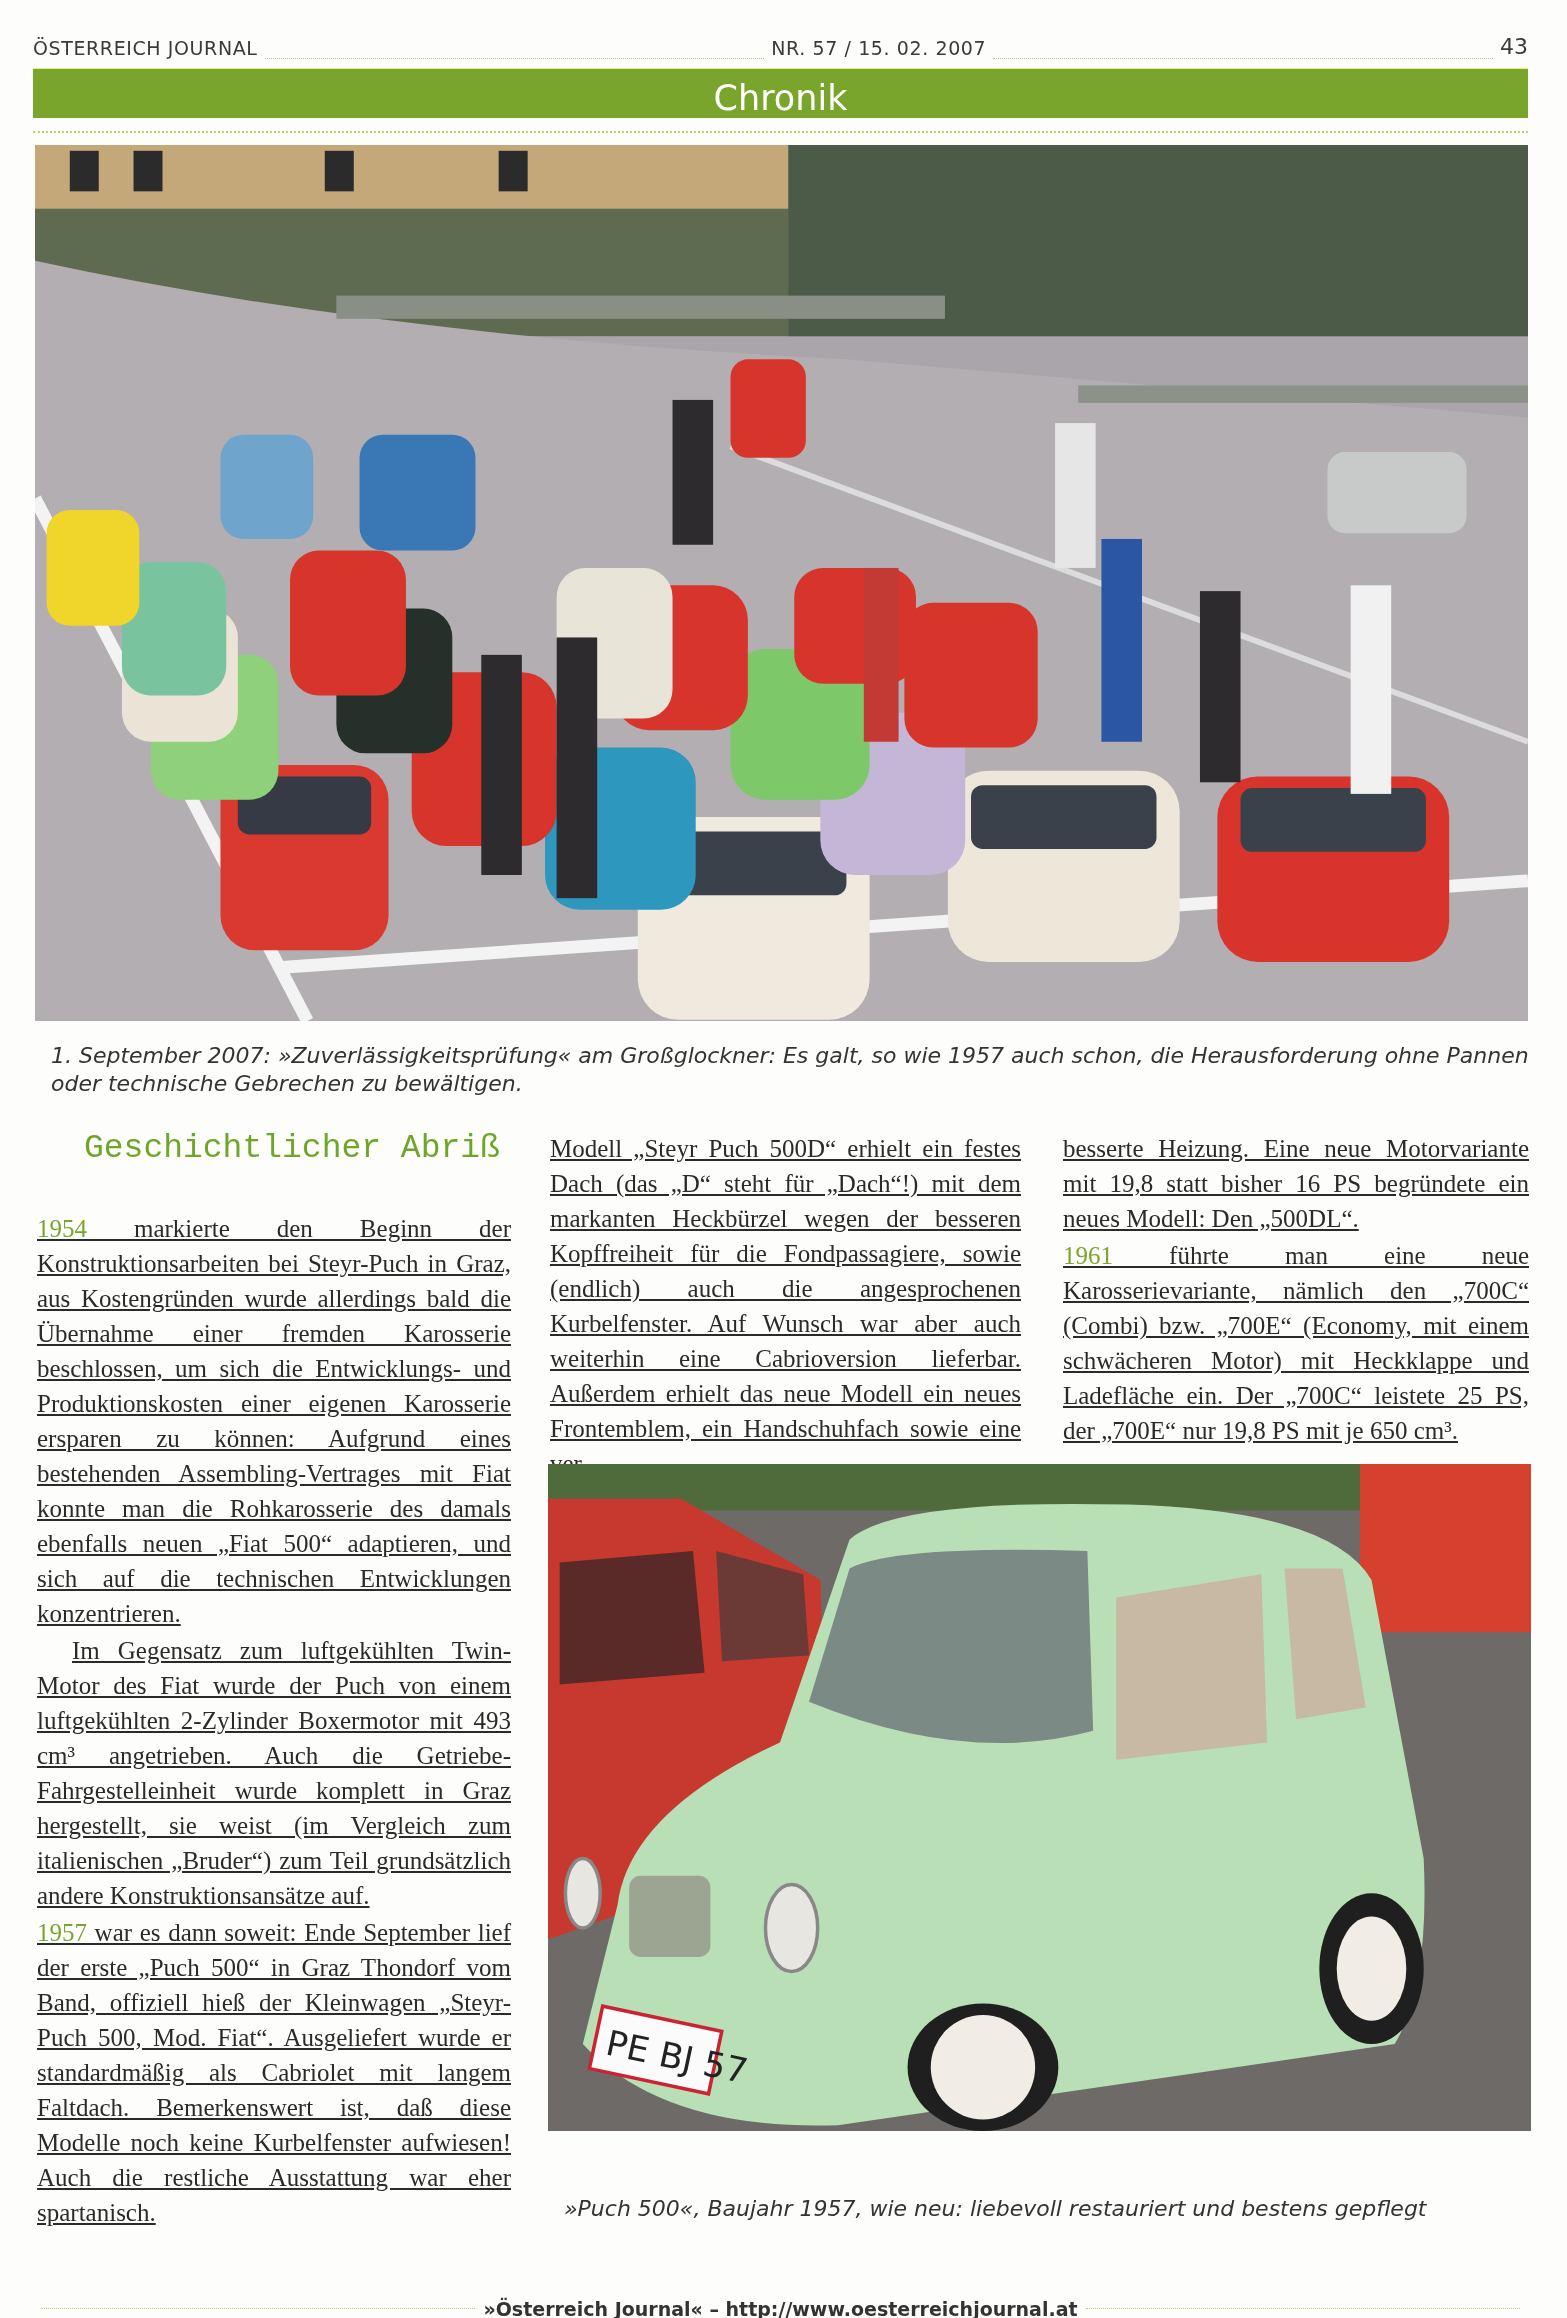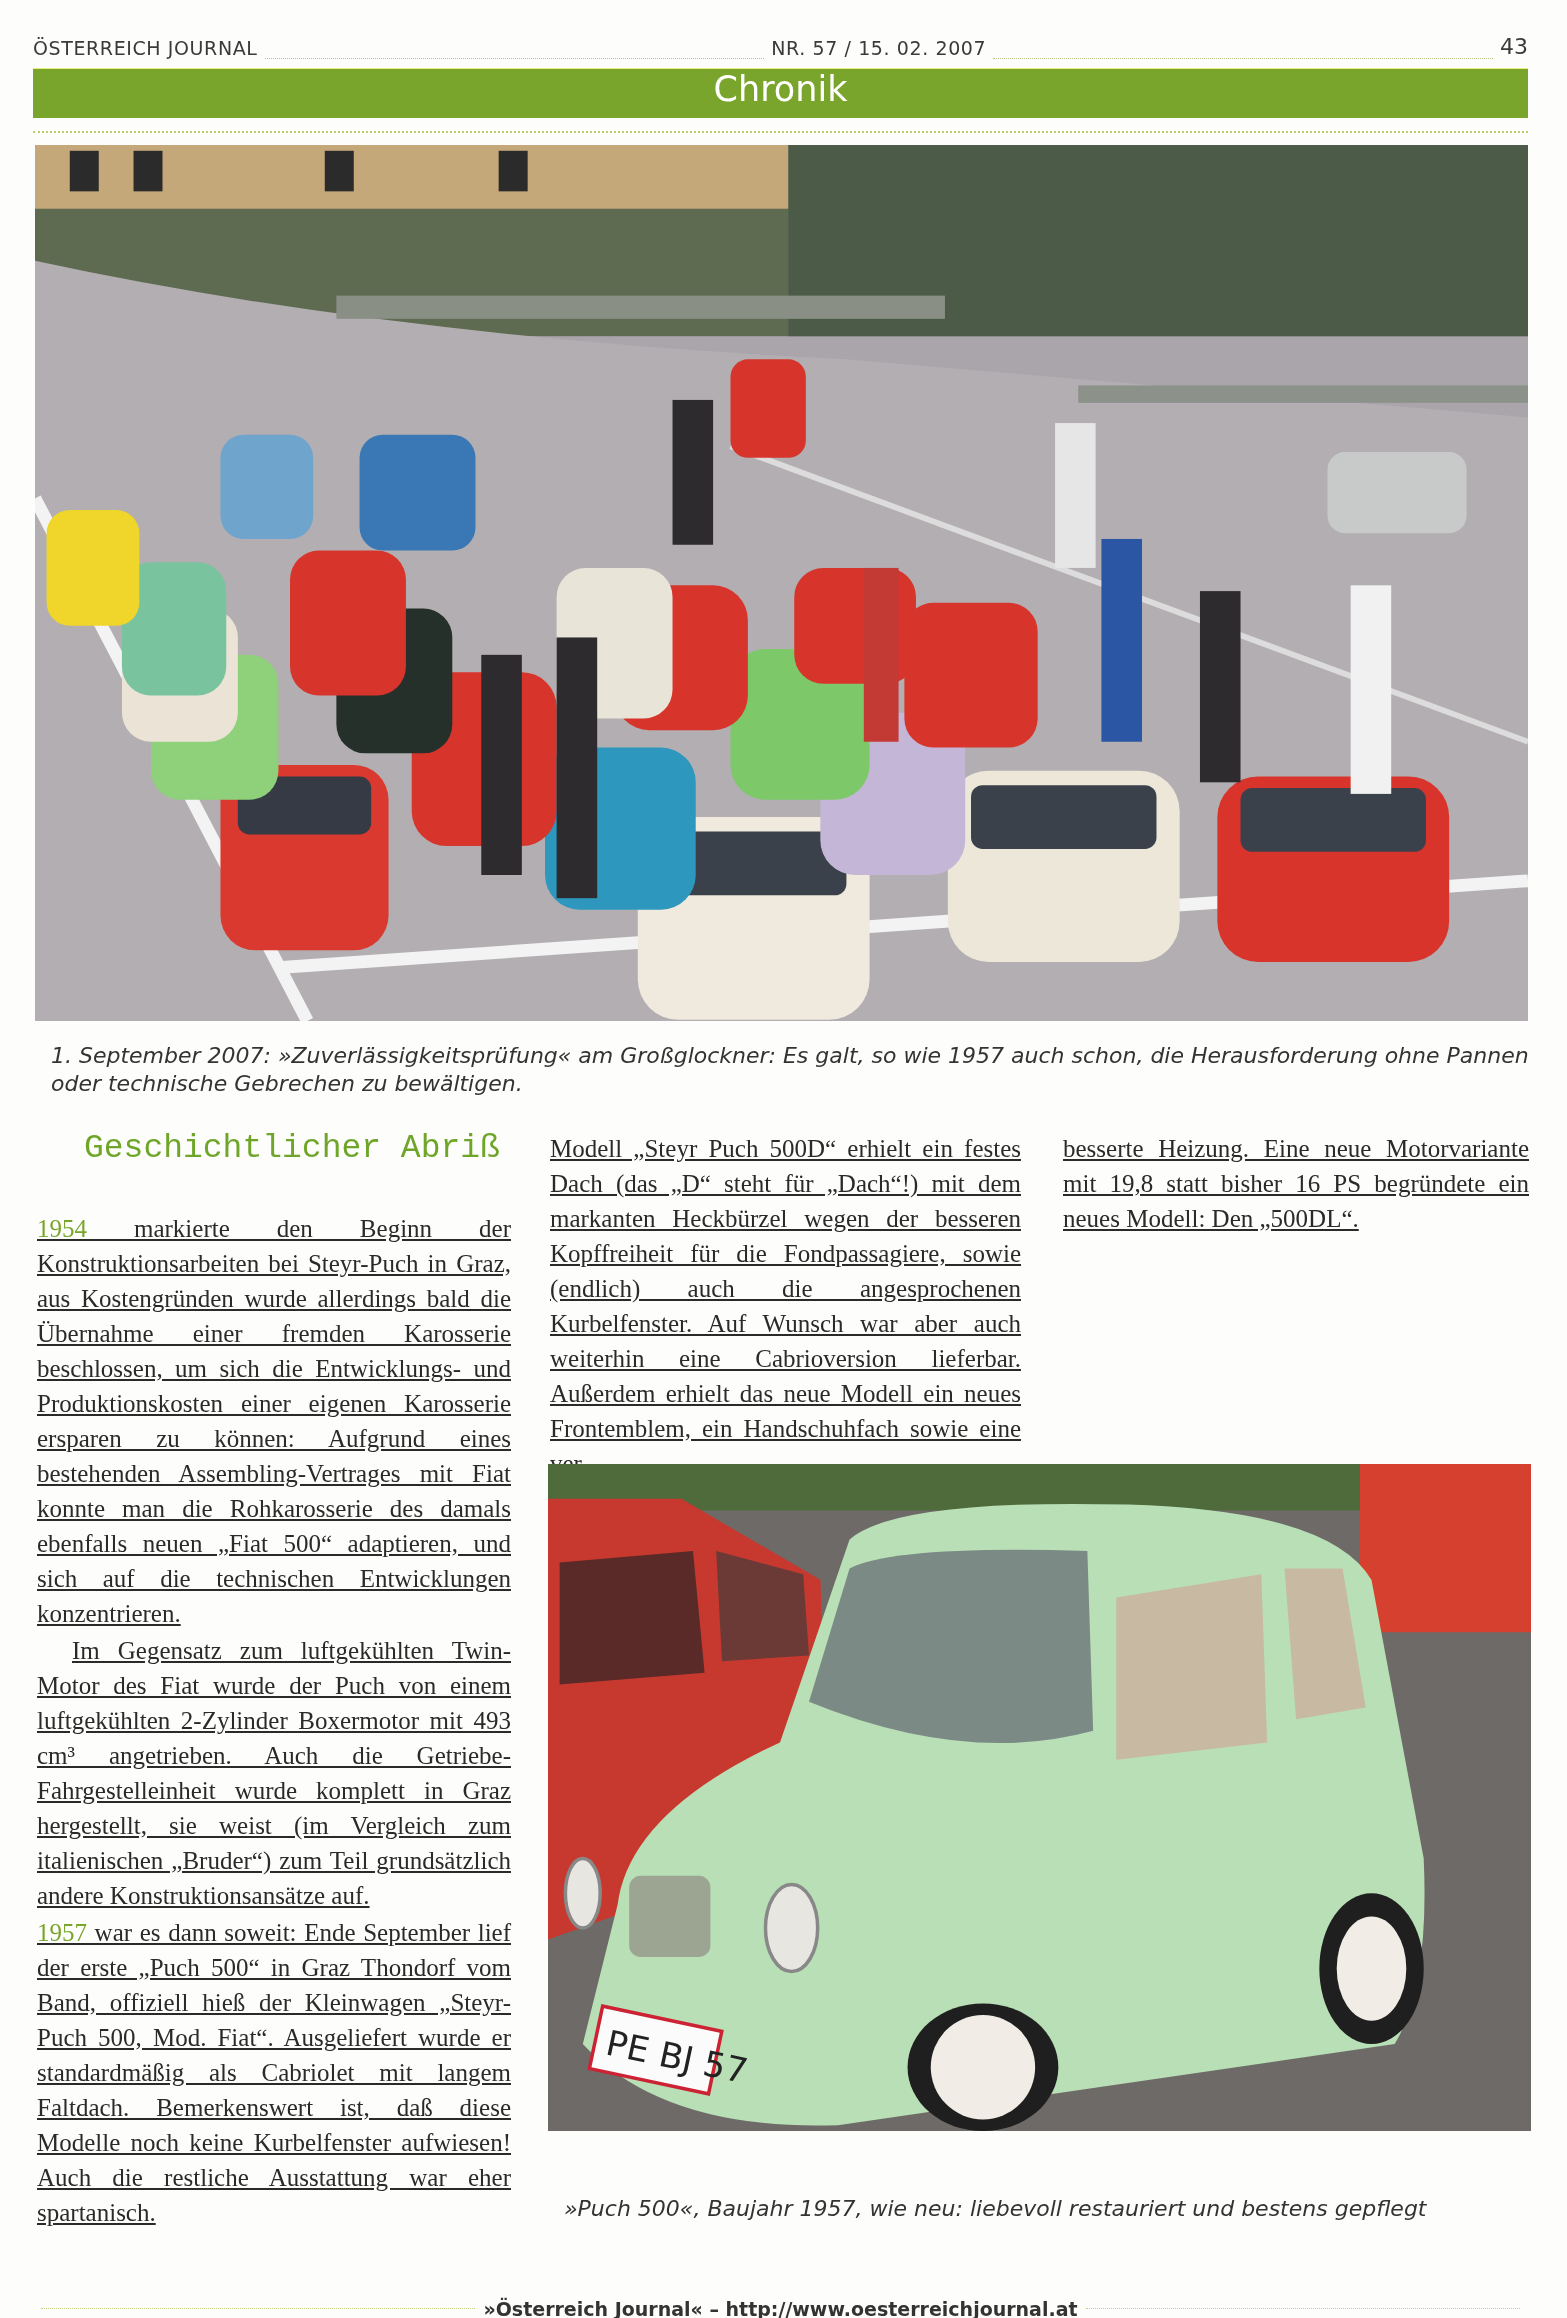--- a/index.html
+++ b/index.html
@@ -8,21 +8,21 @@
     font-family:"Liberation Serif", serif; color:#2a2a2a;
   }
   .abs { position:absolute; }
   
   #run-head { left:33px; top:30px; width:1495px; height:29px; display:flex; align-items:flex-end;
     font-family:"DejaVu Sans", sans-serif; font-size:19px; color:#3a3a3a; letter-spacing:0.6px; }
   #run-head .rule { flex:1; height:0; border-top:1.7px dotted #b9c48a; margin:0 7px; }
   #run-head .pagenum { font-size:22px; letter-spacing:0; }
   
   #section-bar { left:33px; top:68px; width:1495px; height:49px; background:#7aa52c;
-    border-top:1.7px solid #e7f07a; display:flex; align-items:flex-start; justify-content:center; }
+    border-top:1.7px solid #e7f07a; display:flex; align-items:flex-end; justify-content:center; }
   #section-bar span { color:#ffffff; font-family:"DejaVu Sans", sans-serif; font-size:35px; }
   #rule-under-bar { left:33px; top:131px; width:1495px; border-top:2.3px dotted #c3cd6b; }
   
   .photo { overflow:hidden; }
   .photo svg { display:block; width:100%; height:100%; }
   #photo-top { left:35px; top:145px; width:1493px; height:876px; }
   #photo-bottom { left:548px; top:1464px; width:983px; height:667px; }
   
   .caption { font-family:"DejaVu Sans", sans-serif; font-style:italic; font-size:22px; color:#333; line-height:28px;margin-left:16px; }
   #caption-top { left:35px; top:1042px; width:1493px; }
@@ -128,20 +128,21 @@
   <p class="indent"><span>Im Gegensatz zum luftgekühlten Twin-Motor des Fiat wurde der Puch von einem luftgekühlten 2-Zylinder Boxermotor mit 493 cm³ angetrieben. Auch die Getriebe-Fahrgestelleinheit wurde komplett in Graz hergestellt, sie weist (im Vergleich zum italienischen „Bruder“) zum Teil grundsätzlich andere Konstruktionsansätze auf.</span></p>
   <p><span class="year">1957</span><span> war es dann soweit: Ende September lief der erste „Puch 500“ in Graz Thondorf vom Band, offiziell hieß der Kleinwagen „Steyr-Puch 500, Mod. Fiat“. Ausgeliefert wurde er standardmäßig als Cabriolet mit langem Faltdach. Bemerkenswert ist, daß diese Modelle noch keine Kurbelfenster aufwiesen! Auch die restliche Ausstattung war eher spartanisch.</span></p>
 </div>
 
 <div id="col-mid" class="abs col">
   <p>Modell „Steyr Puch 500D“ erhielt ein festes Dach (das „D“ steht für „Dach“!) mit dem markanten Heckbürzel wegen der besseren Kopffreiheit für die Fondpassagiere, sowie (endlich) auch die angesprochenen Kurbelfenster. Auf Wunsch war aber auch weiterhin eine Cabrioversion lieferbar. Außerdem erhielt das neue Modell ein neues Frontemblem, ein Handschuhfach sowie eine ver-</p>
 </div>
 
 <div id="col-right" class="abs col">
   <p><span>besserte Heizung. Eine neue Motorvariante mit 19,8 statt bisher 16 PS begründete ein neues Modell: Den „500DL“.</span></p>
+  <p><span class="year">1961</span><span> führte man eine neue Karosserievariante, nämlich den „700C“ (Combi) bzw. „700E“ (Economy, mit einem schwächeren Motor) mit Heckklappe und Ladefläche ein. Der „700C“ leistete 25 PS, der „700E“ nur 19,8 PS mit je 650 cm³.</span></p>
 </div>
 
 <div id="photo-bottom" class="abs photo" title="Mint-green Puch 500 from 1957 with license plate PE BJ 57, parked next to a red car">
   <svg viewBox="0 0 1695 1150" preserveAspectRatio="none">
     <rect width="1695" height="1150" fill="#6e6a68"></rect>
     <rect width="1695" height="80" fill="#4f6a3b"></rect>
 
     <path d="M0 60 L230 60 L470 200 L480 650 L0 820 Z" fill="#c7392f"></path>
     <path d="M20 170 L250 150 L270 360 L20 380 Z" fill="#5a2a28"></path>
     <path d="M290 150 L440 190 L450 330 L300 340 Z" fill="#6b3a36"></path>

